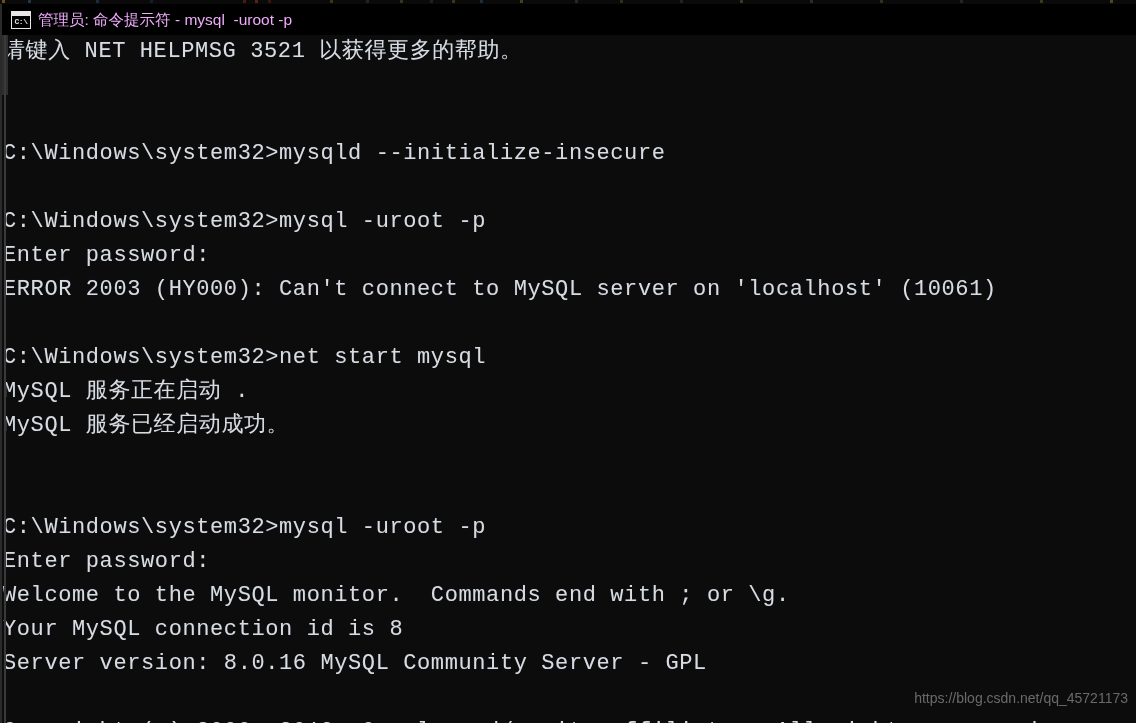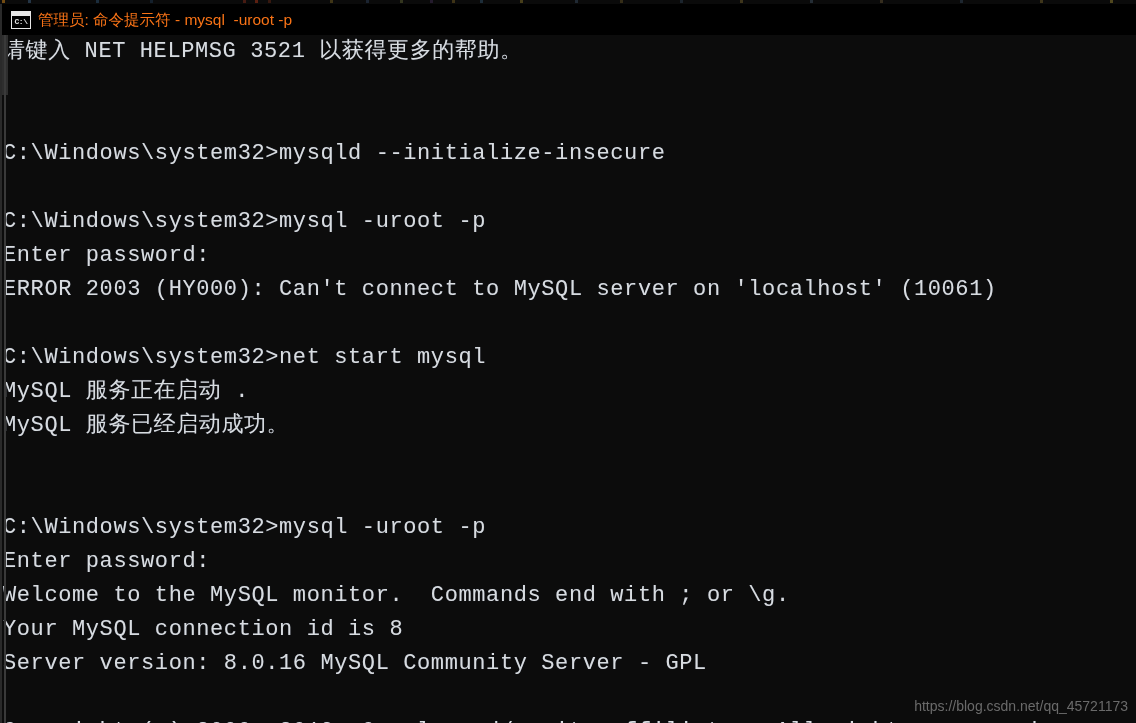--- a/index.html
+++ b/index.html
@@ -138,21 +138,21 @@
     padding-left: 6px;
     white-space: pre;
     text-shadow: 0 0 1px rgba(180,200,255,0.25);
   }
   .line.blank { height: 34px; }
 
   
   .watermark {
     position: absolute;
     right: 8px;
-    bottom: 8px;
+    bottom: 16px;
     color: #7b7b7b;
     font-family: "Liberation Sans", sans-serif;
     font-size: 14px;
     line-height: 18px;
     z-index: 9;
     white-space: pre;
     opacity: 0.85;
   }
 </style>
 </head>
@@ -186,21 +186,21 @@
       <span class="px" style="left: 1110px; background: rgb(138, 122, 48);"></span>
     </div>
 
   <div class="window">
 
     <div class="titlebar" style="background: rgb(0, 0, 0);">
       <div class="cmd-icon">
         <div class="bar"></div>
         <div class="glyph">C:\</div>
       </div>
-      <div class="title-text" style="color: #f97316;">管理员: 命令提示符 - mysql  -uroot -p</div>
+      <div class="title-text" style="color: #f0abfc;">管理员: 命令提示符 - mysql  -uroot -p</div>
       <div class="titlebar-spacer"></div>
     </div>
 
     <div class="console" style="background: rgb(12, 12, 12);">
       <div class="left-edge"></div>
       <div class="left-edge-upper"></div>
       <div class="textlayer" id="textlayer" style="color: rgb(216, 220, 224); font-size: 22px; line-height: 34px;"><div class="line" style="height: 34px;">请键入 NET HELPMSG 3521 以获得更多的帮助。</div><div class="line blank" style="height: 34px;">&nbsp;</div><div class="line blank" style="height: 34px;">&nbsp;</div><div class="line" style="height: 34px;">C:\Windows\system32&gt;mysqld --initialize-insecure</div><div class="line blank" style="height: 34px;">&nbsp;</div><div class="line" style="height: 34px;">C:\Windows\system32&gt;mysql -uroot -p</div><div class="line" style="height: 34px;">Enter password:</div><div class="line" style="height: 34px;">ERROR 2003 (HY000): Can't connect to MySQL server on 'localhost' (10061)</div><div class="line blank" style="height: 34px;">&nbsp;</div><div class="line" style="height: 34px;">C:\Windows\system32&gt;net start mysql</div><div class="line" style="height: 34px;">MySQL 服务正在启动 .</div><div class="line" style="height: 34px;">MySQL 服务已经启动成功。</div><div class="line blank" style="height: 34px;">&nbsp;</div><div class="line blank" style="height: 34px;">&nbsp;</div><div class="line" style="height: 34px;">C:\Windows\system32&gt;mysql -uroot -p</div><div class="line" style="height: 34px;">Enter password:</div><div class="line" style="height: 34px;">Welcome to the MySQL monitor.  Commands end with ; or \g.</div><div class="line" style="height: 34px;">Your MySQL connection id is 8</div><div class="line" style="height: 34px;">Server version: 8.0.16 MySQL Community Server - GPL</div><div class="line blank" style="height: 34px;">&nbsp;</div><div class="line" style="height: 34px;">Copyright (c) 2000, 2019, Oracle and/or its affiliates. All rights reserved.</div></div>
     </div>
 
     <div class="watermark" style="color: rgb(123, 123, 123);">https://blog.csdn.net/qq_45721173</div>

